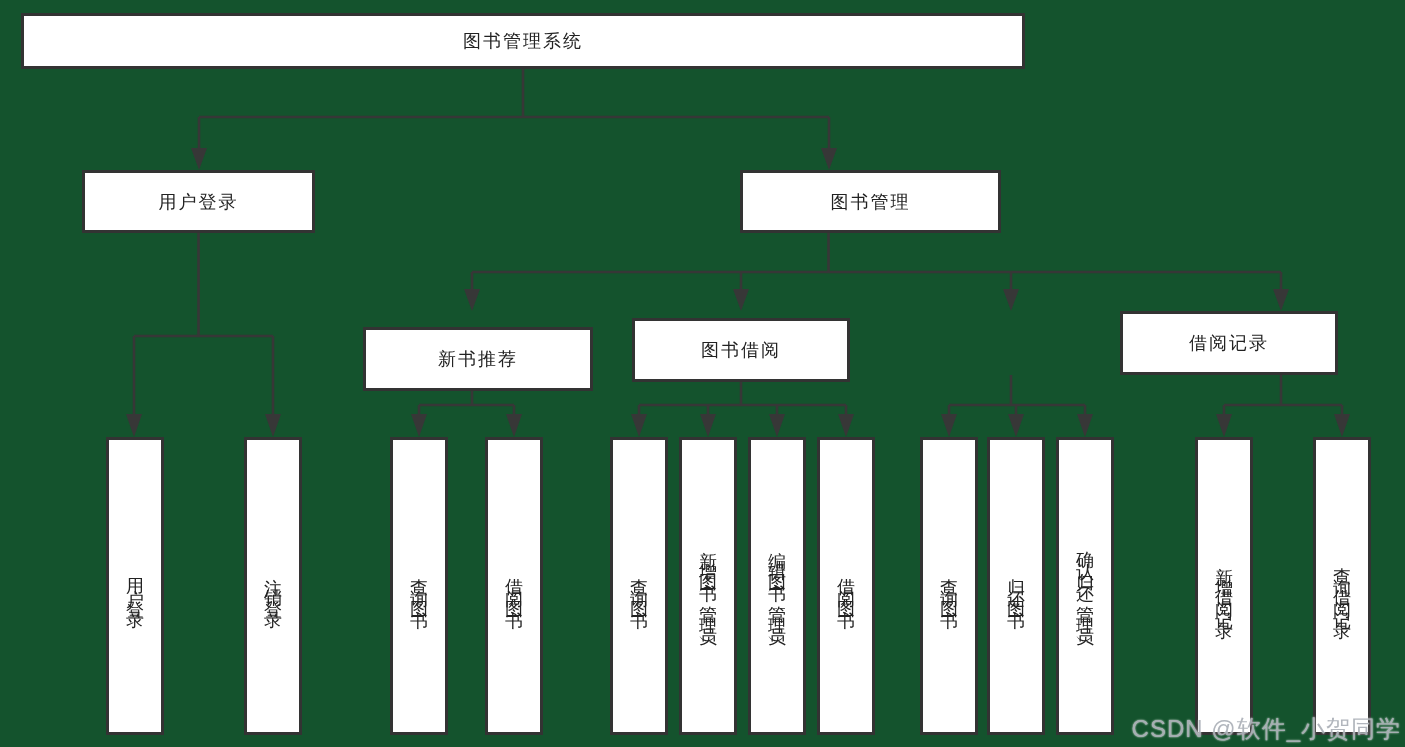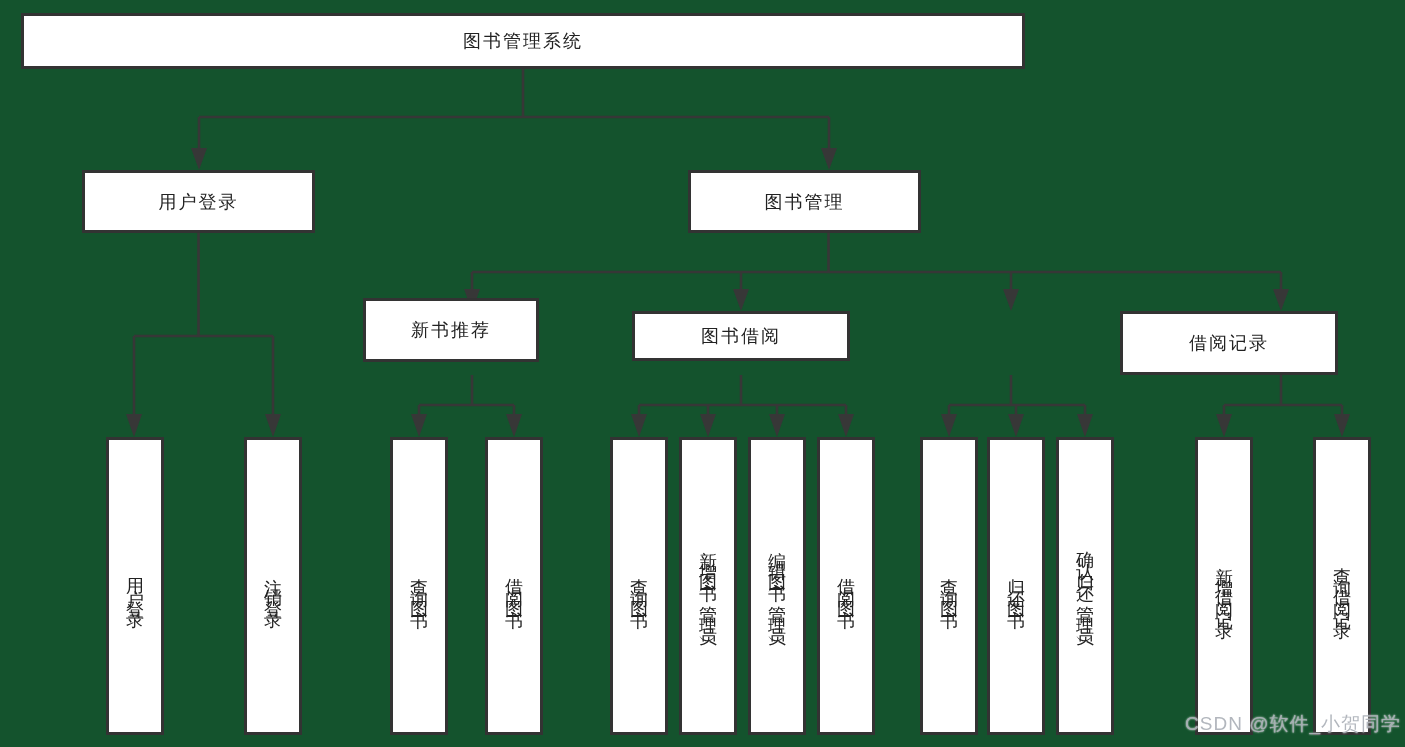--- a/index.html
+++ b/index.html
@@ -41,22 +41,22 @@
     writing-mode: vertical-rl;
     text-orientation: mixed;
     font-size: 18px;
     letter-spacing: 11px;
     line-height: 1;
     color: #222222;
   }
   .watermark {
     position: absolute;
     right: 4px;
-    bottom: 10px;
-    font-size: 19px;
+    bottom: 2px;
+    font-size: 24px;
     letter-spacing: 1px;
     color: #aeb3ba;
     opacity: 0.95;
     white-space: nowrap;
     text-shadow: 0 0 2px #ffffff;
   }
 </style>
 </head>
 <body>
 
@@ -84,28 +84,28 @@
              M1216 414 L1232 414 L1224 437 Z  M1334 414 L1350 414 L1342 437 Z" fill="#373737" stroke="none"></path>
   </svg>
 
   <div class="node hbox" style="left:21px;top:13px;width:1004px;height:56px">
     <span class="lbl">图书管理系统</span>
   </div>
 
   <div class="node hbox" style="left:82px;top:170px;width:233px;height:63px">
     <span class="lbl">用户登录</span>
   </div>
-  <div class="node hbox" style="left:688px;top:170px;width:233px;height:63px">
+  <div class="node hbox" style="left:740px;top:170px;width:261px;height:63px">
     <span class="lbl">图书管理</span>
   </div>
 
-  <div class="node hbox" style="left:363px;top:298px;width:176px;height:64px">
+  <div class="node hbox" style="left:363px;top:327px;width:230px;height:64px">
     <span class="lbl">新书推荐</span>
   </div>
-  <div class="node hbox" style="left:632px;top:311px;width:218px;height:50px">
+  <div class="node hbox" style="left:632px;top:318px;width:218px;height:64px">
     <span class="lbl">图书借阅</span>
   </div>
   <div class="node hbox" style="left:1120px;top:311px;width:218px;height:64px">
     <span class="lbl">借阅记录</span>
   </div>
 
   <div class="node vbox" style="left:106px">
     <span class="vlbl">用户登录</span>
   </div>
   <div class="node vbox" style="left:244px">

